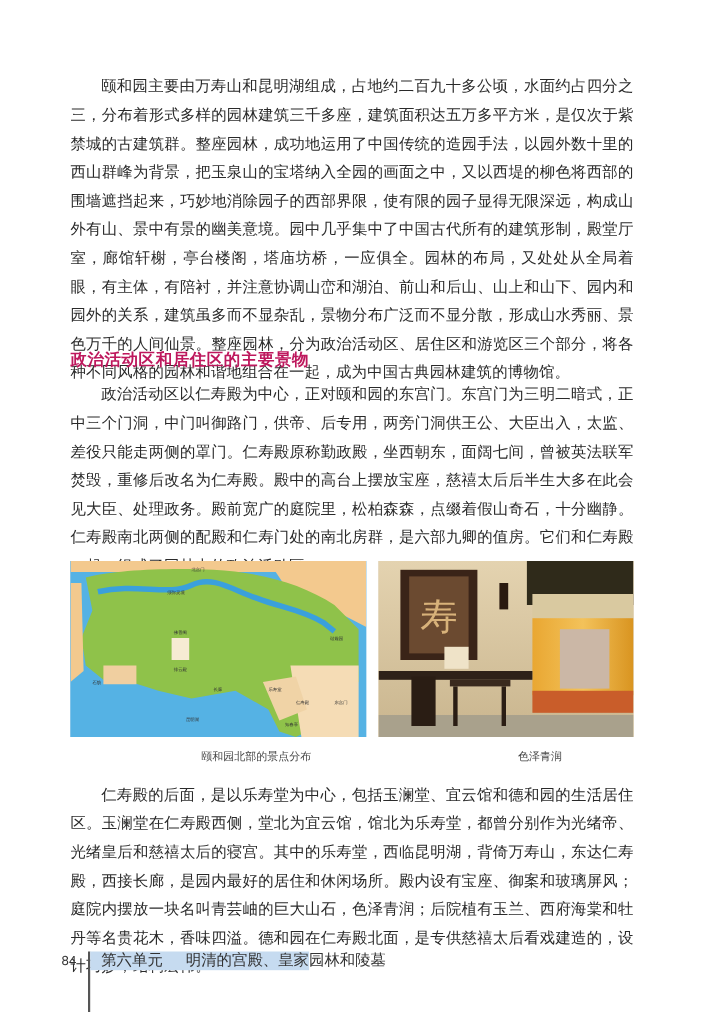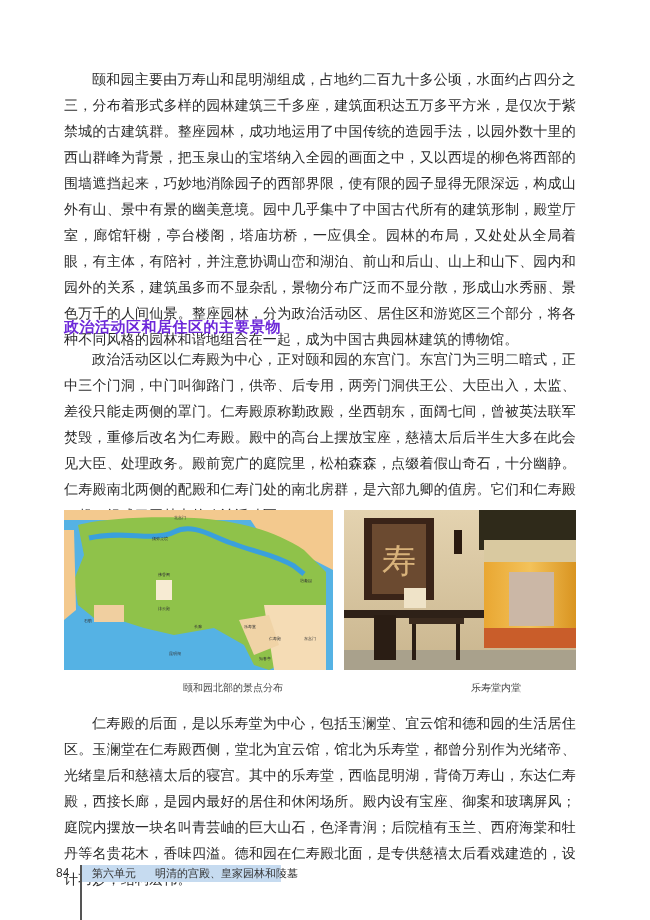--- a/index.html
+++ b/index.html
@@ -20,21 +20,21 @@
   #p2 { top: 346px; }
   #p3 { top: 710px; }
 
   .section-heading {
     position: absolute;
     left: 64px;
     top: 318px;
     font-family: "DejaVu Sans", "Liberation Sans", sans-serif;
     font-weight: bold;
     font-size: 15px;
-    color: #6d28d9;
+    color: #be185d;
     letter-spacing: 0.5px;
   }
 
   .figure { position: absolute; top: 510px; height: 160px; overflow: hidden; }
   #fig-map { left: 64px; width: 269px; background: #4aa5dd; }
   #fig-photo { left: 344px; width: 232px; background: #d9c7a3; }
 
   .caption {
     position: absolute; top: 681px;
     font-size: 10px; color: #444;
@@ -44,21 +44,21 @@
   #cap-map { left: 147px; }
   #cap-photo { left: 435px; }
 
   .footer-rule {
     position: absolute; left: 80px; top: 865px; width: 2px; height: 55px; background: #555;
   }
   .footer-band {
     position: absolute; left: 82px; top: 865px; width: 199px; height: 17px;
     background: #c6dbf0;
     font-family: "DejaVu Sans", "Liberation Sans", sans-serif;
-    font-size: 11px; color: #333; line-height: 17px; padding-left: 10px;
+    font-size: 14px; color: #333; line-height: 17px; padding-left: 10px;
     white-space: nowrap;
   }
   .page-number {
     position: absolute; left: 56px; top: 866px;
     font-family: Liberation Sans, sans-serif;
     font-size: 12px; color: #333;
   }
   .map-label { font-family: "DejaVu Sans", sans-serif; font-size: 4px; fill: #333; }
 </style>
 </head>
@@ -126,21 +126,21 @@
     <rect x="0" y="100" width="140" height="8" fill="#2e2118"></rect>
     <rect x="30" y="105" width="22" height="45" fill="#2a1d14"></rect>
     <rect x="65" y="108" width="55" height="6" fill="#3a2a1e"></rect>
     <rect x="68" y="114" width="4" height="36" fill="#2a1d14"></rect>
     <rect x="112" y="114" width="4" height="36" fill="#2a1d14"></rect>
     <rect x="60" y="78" width="22" height="20" fill="#efe3c8"></rect>
   </svg>
 </div>
 
 <div id="cap-map" class="caption">颐和园北部的景点分布</div>
-<div id="cap-photo" class="caption">乐寿堂内堂</div>
+<div id="cap-photo" class="caption">色泽青润</div>
 
 <p id="p3" class="para">仁寿殿的后面，是以乐寿堂为中心，包括玉澜堂、宜云馆和德和园的生活居住区。玉澜堂在仁寿殿西侧，堂北为宜云馆，馆北为乐寿堂，都曾分别作为光绪帝、光绪皇后和慈禧太后的寝宫。其中的乐寿堂，西临昆明湖，背倚万寿山，东达仁寿殿，西接长廊，是园内最好的居住和休闲场所。殿内设有宝座、御案和玻璃屏风；庭院内摆放一块名叫青芸岫的巨大山石，色泽青润；后院植有玉兰、西府海棠和牡丹等名贵花木，香味四溢。德和园在仁寿殿北面，是专供慈禧太后看戏建造的，设计巧妙，结构宏伟。</p>
 
 <div class="page-number">84</div>
 <div class="footer-rule"></div>
 <div class="footer-band">
   <span>第六单元</span>
   <span style="display:inline-block;width:12px"></span>
   <span>明清的宫殿、皇家园林和陵墓</span>
 </div>

